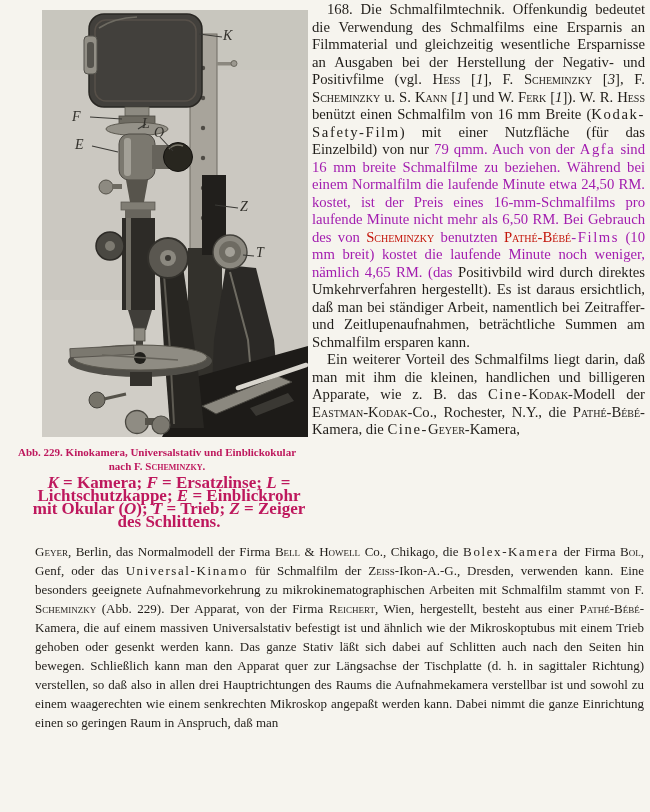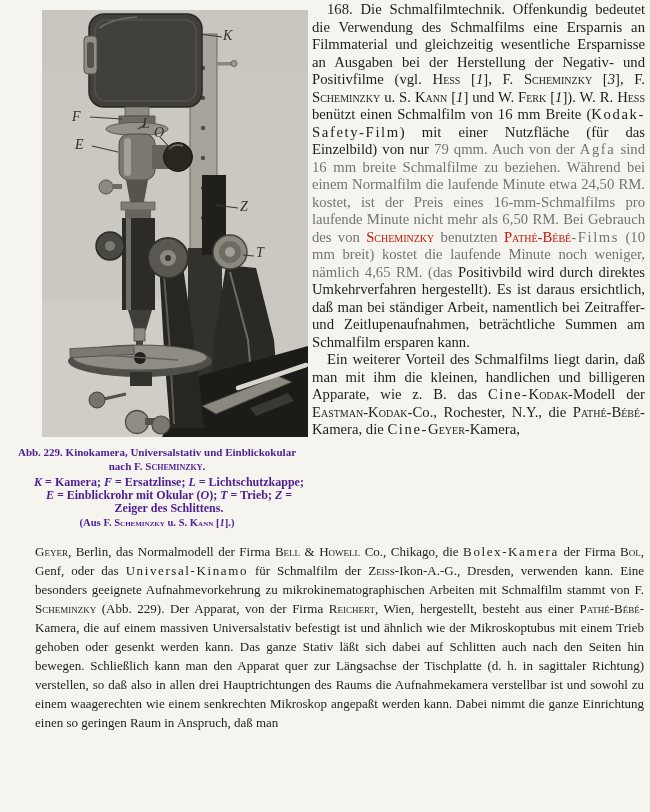--- a/index.html
+++ b/index.html
@@ -11,40 +11,40 @@
   .top{display:flex;min-height:541px;align-items:flex-start;}
   .left-col{width:312px;flex:none;}
   .photo{position:relative;width:266px;height:427px;margin:10px 0 0 42px;}
   .photo svg{display:block;width:266px;height:427px;}
   .fig-label{position:absolute;font-style:italic;font-size:14px;color:#32302b;line-height:1;}
   .lblK{left:181px;top:19px;}  .lblF{left:30px;top:100px;}
   .lblL{left:100px;top:107px;} .lblO{left:112px;top:116px;}
   .lblE{left:33px;top:128px;}  .lblZ{left:198px;top:190px;}
   .lblT{left:214px;top:236px;}
 
-  .caption{margin:9px 6px 0 8px;text-align:center;font-weight:600;color:#4c1d95;}
+  .caption{margin:9px 6px 0 8px;text-align:center;font-weight:600;color:#be185d;}
   .cap-title{font-size:11px;line-height:13.5px;margin-bottom:3px;}
-  .cap-legend{font-size:12px;line-height:13px;margin-left:24px;}
+  .cap-legend{font-size:17px;line-height:13px;margin-left:24px;}
   .cap-source{font-size:10.6px;line-height:13px;margin-top:1px;}
 
   .right-col{flex:1;padding:1px 5px 0 0;font-size:14.7px;line-height:17.5px;
              text-align:justify;text-justify:inter-word;}
   .para{text-indent:15px;margin:0;}
 
   
   .bottom{margin:1px 6px 0 35px;font-size:13px;line-height:19px;
           text-align:justify;text-justify:inter-word;}
   .bottom p{margin:0;}
 
   
   .b{font-weight:normal;}
   .i{font-style:italic;}
   .sc{font-variant:small-caps;margin-top:40px;}
   .sp{letter-spacing:1.6px;}
-  .red{color:#737373;}
+  .red{color:#a21caf;}
   .red.sc{color:#c3150a;}
 </style>
 </head>
 <body>
 
 <div class="page">
 
   <div class="top">
 
     <div class="left-col">
@@ -146,21 +146,20 @@
         <span class="fig-label lblL">L</span>
         <span class="fig-label lblO">O</span>
         <span class="fig-label lblE">E</span>
         <span class="fig-label lblZ">Z</span>
         <span class="fig-label lblT">T</span>
       </div>
 
       <div class="caption">
         <div class="cap-title"><span>Abb. 229.  Kinokamera, Universalstativ und Einblickokular nach F. </span><span class="sc">Scheminzky</span><span>.</span></div>
         <div class="cap-legend"><span class="i">K</span><span> = Kamera;  </span><span class="i">F</span><span> = Ersatzlinse;  </span><span class="i">L</span><span> = Lichtschutzkappe; </span><span class="i">E</span><span> = Einblickrohr mit Okular (</span><span class="i">O</span><span>);  </span><span class="i">T</span><span> = Trieb;  </span><span class="i">Z</span><span> = Zeiger des Schlittens.</span></div>
-        <div class="cap-source"><span>(Aus F. </span><span class="sc">Scheminzky</span><span> u. S. </span><span class="sc">Kann</span><span> [</span><span class="i">1</span><span>].)</span></div>
       </div>
     </div>
 
     <div class="right-col">
       <p class="para"><span class="b">168. Die Schmalfilmtechnik. </span><span>Offenkundig bedeutet die Verwendung des Schmalfilms eine Ersparnis an Filmmaterial und gleichzeitig wesentliche Ersparnisse an Ausgaben bei der Herstellung der Negativ- und Positivfilme (vgl. </span><span class="sc">Hess</span><span> [</span><span class="i">1</span><span>], F. </span><span class="sc">Scheminzky</span><span> [</span><span class="i">3</span><span>], F. </span><span class="sc">Scheminzky</span><span> u. S. </span><span class="sc">Kann</span><span> [</span><span class="i">1</span><span>] und W. </span><span class="sc">Ferk</span><span> [</span><span class="i">1</span><span>]). W. R. </span><span class="sc">Hess</span><span> benützt einen Schmalfilm von 16 mm Breite (</span><span class="sp">Kodak-Safety-Film</span><span>) mit einer Nutzfläche (für das Einzelbild) von nur </span><span class="red">79 qmm. Auch von der </span><span class="red sp">Agfa</span><span class="red"> sind 16 mm breite Schmalfilme zu beziehen. Während bei einem Normalfilm die laufende Minute etwa 24,50 RM. kostet, ist der Preis eines 16-mm-Schmalfilms pro laufende Minute nicht mehr als 6,50 RM. Bei Gebrauch des von </span><span class="red sc">Scheminzky</span><span class="red"> benutzten </span><span class="red sc">Pathé-Bébé</span><span class="red sp">-Films</span><span class="red"> (10 mm breit) kostet die laufende Minute noch weniger, nämlich 4,65 RM. (das</span><span> Positivbild wird durch direktes Umkehrverfahren hergestellt). Es ist daraus ersichtlich, daß man bei ständiger Arbeit, namentlich bei Zeitraffer- und Zeitlupenaufnahmen, beträchtliche Summen am Schmalfilm ersparen kann.</span></p>
       <p class="para"><span>Ein weiterer Vorteil des Schmalfilms liegt darin, daß man mit ihm die kleinen, handlichen und billigeren Apparate, wie z. B. das </span><span class="sp">Cine-</span><span class="sc">Kodak</span><span>-Modell der </span><span class="sc">Eastman-Kodak</span><span>-Co., Rochester, N.Y., die </span><span class="sc">Pathé-Bébé</span><span>-Kamera, die </span><span class="sp">Cine-</span><span class="sc">Geyer</span><span>-Kamera,</span></p>
     </div>
   </div>
 
   <div class="bottom">

